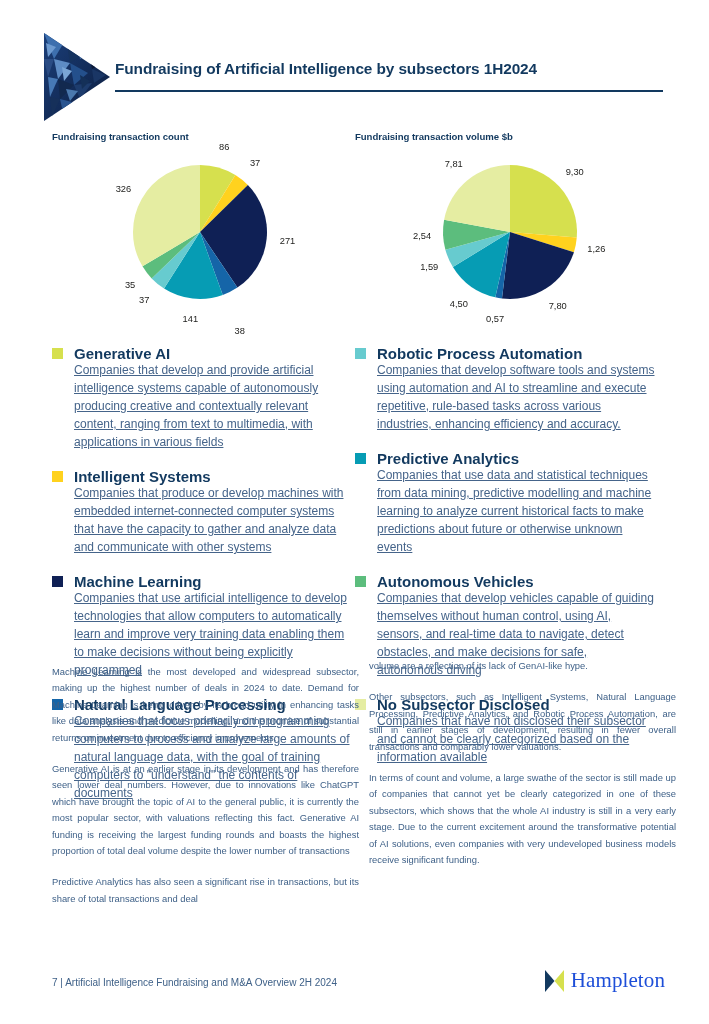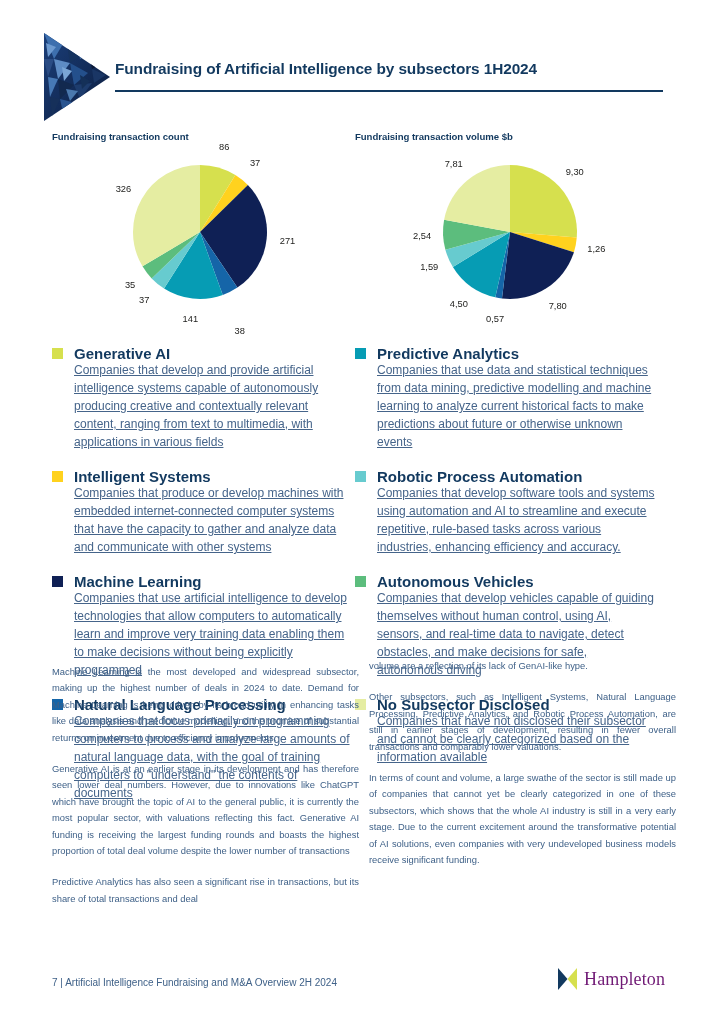--- a/index.html
+++ b/index.html
@@ -112,22 +112,22 @@
   .footer-logo {
     position: absolute;
     right: 44px; top: 968px;
     display: flex;
     align-items: center;
     gap: 7px;
   }
   .footer-logo-mark { width: 19px; height: 22px; display: block; }
   .footer-logo-text {
     font-family: "Liberation Serif", serif;
-    font-size: 18px;
-    color: #701a75;
+    font-size: 21px;
+    color: #1d4ed8;
     letter-spacing: 0.1px;
   }
 </style>
 </head>
 <body>
 
 <div class="header">
   <div class="header-arrow">
     <svg width="66" height="88" viewBox="0 0 66 88">
       <defs>
@@ -237,28 +237,28 @@
     </div>
     <div class="legend-item">
       <span class="legend-swatch" style="background: rgb(21, 101, 168);"></span>
       <div class="legend-name">Natural Language Processing</div>
       <div class="legend-desc">Companies that focus primarily on programming computers to process and analyze large amounts of natural language data, with the goal of training computers to "understand" the contents of documents</div>
     </div>
   </div>
 
 <div class="legend-col" id="legend-right">
     <div class="legend-item">
+      <span class="legend-swatch" style="background: rgb(103, 203, 207);"></span>
+      <div class="legend-name">Robotic Process Automation</div>
+      <div class="legend-desc">Companies that develop software tools and systems using automation and AI to streamline and execute repetitive, rule-based tasks across various industries, enhancing efficiency and accuracy.</div>
+    </div>
+    <div class="legend-item">
       <span class="legend-swatch" style="background: rgb(6, 156, 180);"></span>
       <div class="legend-name">Predictive Analytics</div>
       <div class="legend-desc">Companies that use data and statistical techniques from data mining, predictive modelling and machine learning to analyze current historical facts to make predictions about future or otherwise unknown events</div>
-    </div>
-    <div class="legend-item">
-      <span class="legend-swatch" style="background: rgb(103, 203, 207);"></span>
-      <div class="legend-name">Robotic Process Automation</div>
-      <div class="legend-desc">Companies that develop software tools and systems using automation and AI to streamline and execute repetitive, rule-based tasks across various industries, enhancing efficiency and accuracy.</div>
     </div>
     <div class="legend-item">
       <span class="legend-swatch" style="background: rgb(92, 189, 125);"></span>
       <div class="legend-name">Autonomous Vehicles</div>
       <div class="legend-desc">Companies that develop vehicles capable of guiding themselves without human control, using AI, sensors, and real-time data to navigate, detect obstacles, and make decisions for safe, autonomous driving</div>
     </div>
     <div class="legend-item">
       <span class="legend-swatch" style="background: rgb(229, 237, 162);"></span>
       <div class="legend-name">No Subsector Disclosed</div>
       <div class="legend-desc">Companies that have not disclosed their subsector and cannot be clearly categorized based on the information available</div>

